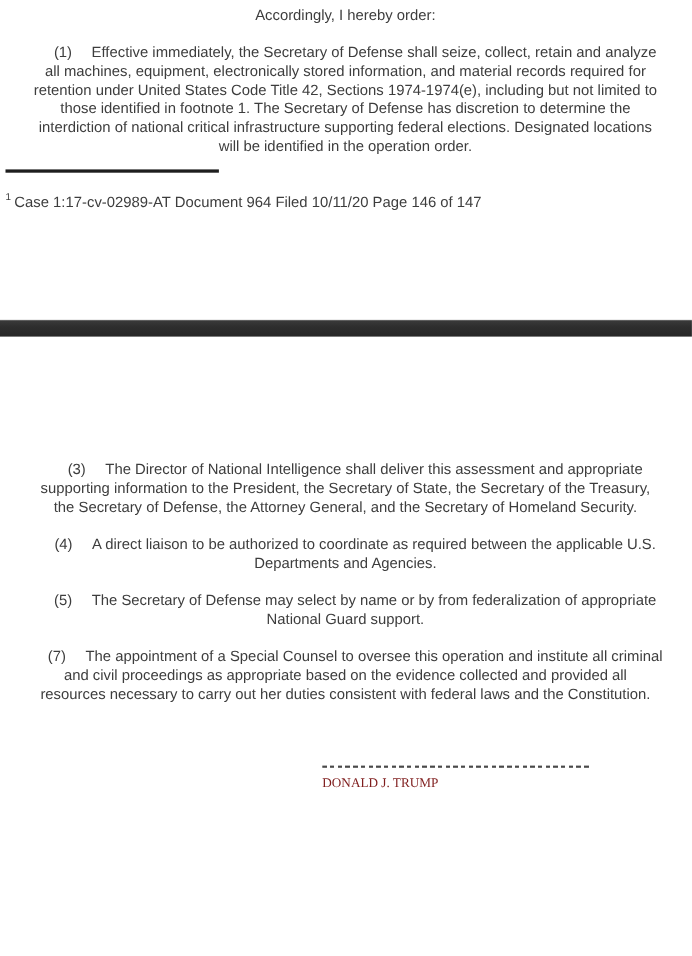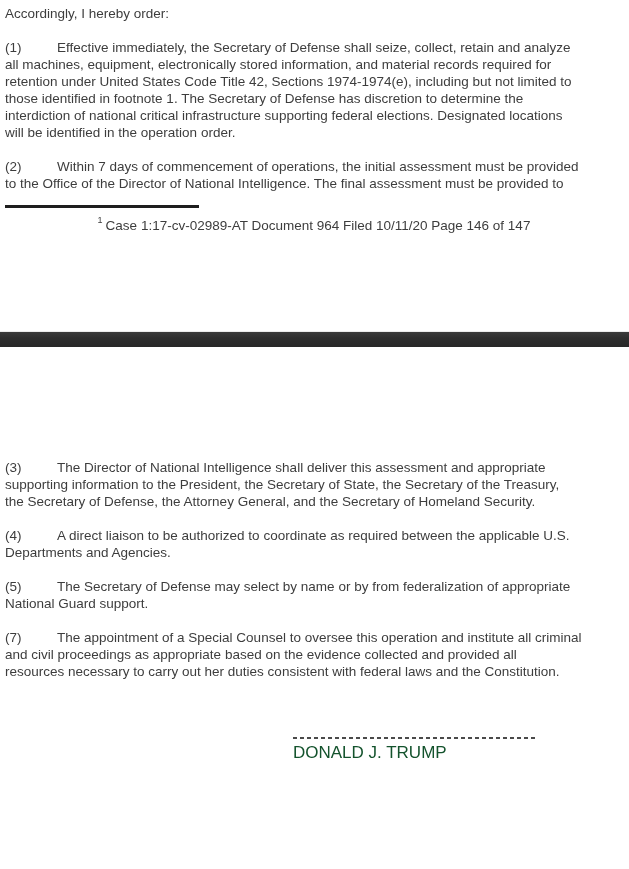--- a/index.html
+++ b/index.html
@@ -9,74 +9,70 @@
     background: #ffffff;
     font-family: "Liberation Sans", sans-serif;
     font-size: 13.5px;
     line-height: 17px;
     color: #3d3d3d;
     overflow: hidden;
   }
   .section-top { padding: 5px 6px 0 5px; }
   .section-bottom { padding: 95px 6px 0 5px; }
   p { margin: 0; }
-  .para { margin-top: 17px; }
+  .para { margin-top: 17px; text-align: center; }
   .para.first { margin-top: 0; }
   .num { display: inline-block; width: 52px; }
   .ptext { white-space: pre-line; }
   .footnote-rule {
     width: 194px;
     height: 3px;
     background: #1e1e1e;
     margin-top: 13px;
   }
-  .footnote { margin-top: 5px; text-align: center; }
+  .footnote { margin-top: 15px; }
   .footnote sup {
     font-size: 9px;
     position: relative;
     top: -1px;
     margin-right: 3px;
   }
   .page-break-bar {
     height: 15px;
     width: 629px;
     margin-top: 97px;
     background: linear-gradient(180deg, #3b3b3b 0%, #2e2e2e 40%, #272727 100%);
     border-top: 1px solid #ececec;
   }
   .signature-block { margin-top: 57px; margin-left: 288px; }
   .sig-line {
     width: 245px;
     height: 2px;
     background: repeating-linear-gradient(90deg, #4a4a4a 0 4px, transparent 4px 7px);
     margin-bottom: 5px;
   }
-  .sig-name, .sig-title { font-size: 17px; line-height: 17px; color: #14532d; }
+  .sig-name, .sig-title { font-size: 12px; line-height: 17px; color: #7f1d1d; font-family: Liberation Serif, serif; }
 </style>
 </head>
 <body>
 
 <div class="section-top">
   <p class="para first">
     <span class="ptext">Accordingly, I hereby order:</span>
   </p>
 
   <p class="para">
     <span class="num">(1)</span><span class="ptext">Effective immediately, the Secretary of Defense shall seize, collect, retain and analyze
 all machines, equipment, electronically stored information, and material records required for
 retention under United States Code Title 42, Sections 1974-1974(e), including but not limited to
 those identified in footnote 1. The Secretary of Defense has discretion to determine the
 interdiction of national critical infrastructure supporting federal elections. Designated locations
 will be identified in the operation order.</span>
   </p>
 
-  <p class="para">
-    <span class="num">(2)</span><span class="ptext">Within 7 days of commencement of operations, the initial assessment must be provided
-to the Office of the Director of National Intelligence. The final assessment must be provided to</span>
-  </p>
 
   <div class="footnote-rule"></div>
 
   <p class="footnote">
     <sup>1</sup><span class="footnote-text">Case 1:17-cv-02989-AT Document 964 Filed 10/11/20 Page 146 of 147</span>
   </p>
 </div>
 
 <div class="page-break-bar"></div>
 

